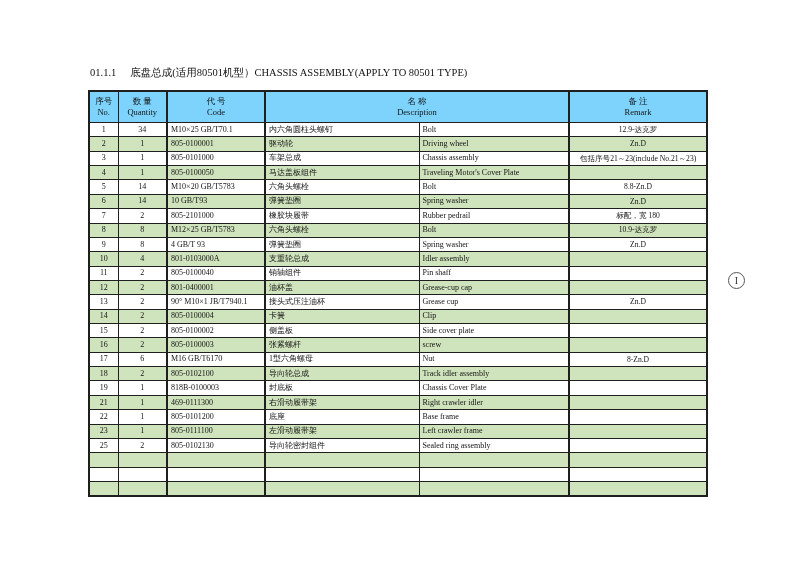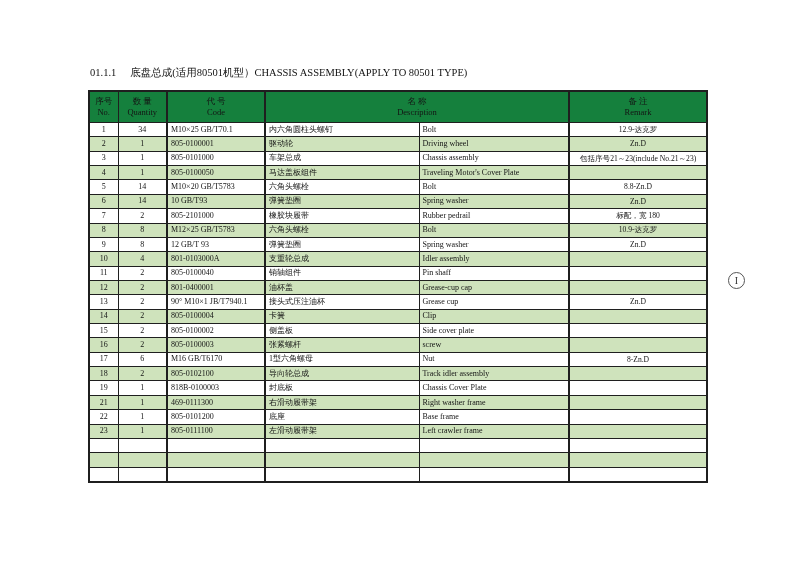--- a/index.html
+++ b/index.html
@@ -35,21 +35,21 @@
     border: 1px solid #1f1f1f;
     padding: 0 3px;
     overflow: hidden;
     white-space: nowrap;
   }
   table.parts { border: 2px solid #1f1f1f; }
   
   .b-thick { border-left-width: 2px !important; }
   thead th {
     height: 30px;
-    background: #15803d;
+    background: #7dd3fc;
     font-weight: normal;
     text-align: center;
     vertical-align: middle;
     font-size: 8.5px;
     line-height: 1.3;
   }
   tbody td { height: 13.36px; line-height: 1; vertical-align: middle; }
   tbody tr:nth-child(even) td { background: #cfe3bc; }
   .col-no, .col-qty { text-align: center; }
   .col-code, .col-name, .col-desc { text-align: left; }
@@ -172,21 +172,21 @@
           <td class="col-no">8</td>
           <td class="col-qty">8</td>
           <td class="col-code b-thick">M12×25 GB/T5783</td>
           <td class="col-name b-thick">六角头螺栓</td>
           <td class="col-desc">Bolt</td>
           <td class="col-remark b-thick">10.9-达克罗</td>
         </tr>
         <tr>
           <td class="col-no">9</td>
           <td class="col-qty">8</td>
-          <td class="col-code b-thick">12 GB/T 93</td>
+          <td class="col-code b-thick">4 GB/T 93</td>
           <td class="col-name b-thick">弹簧垫圈</td>
           <td class="col-desc">Spring washer</td>
           <td class="col-remark b-thick">Zn.D</td>
         </tr>
         <tr>
           <td class="col-no">10</td>
           <td class="col-qty">4</td>
           <td class="col-code b-thick">801-0103000A</td>
           <td class="col-name b-thick">支重轮总成</td>
           <td class="col-desc">Idler  assembly</td>
@@ -262,37 +262,45 @@
           <td class="col-code b-thick">818B-0100003</td>
           <td class="col-name b-thick">封底板</td>
           <td class="col-desc">Chassis Cover Plate</td>
           <td class="col-remark b-thick"></td>
         </tr>
         <tr>
           <td class="col-no">21</td>
           <td class="col-qty">1</td>
           <td class="col-code b-thick">469-0111300</td>
           <td class="col-name b-thick">右滑动履带架</td>
-          <td class="col-desc">Right washer frame</td>
+          <td class="col-desc">Right crawler idler</td>
           <td class="col-remark b-thick"></td>
         </tr>
         <tr>
           <td class="col-no">22</td>
           <td class="col-qty">1</td>
           <td class="col-code b-thick">805-0101200</td>
           <td class="col-name b-thick">底座</td>
           <td class="col-desc">Base frame</td>
           <td class="col-remark b-thick"></td>
         </tr>
         <tr>
           <td class="col-no">23</td>
           <td class="col-qty">1</td>
           <td class="col-code b-thick">805-0111100</td>
           <td class="col-name b-thick">左滑动履带架</td>
           <td class="col-desc">Left crawler frame</td>
+          <td class="col-remark b-thick"></td>
+        </tr>
+        <tr>
+          <td class="col-no">25</td>
+          <td class="col-qty">2</td>
+          <td class="col-code b-thick">805-0102130</td>
+          <td class="col-name b-thick">导向轮密封组件</td>
+          <td class="col-desc">Sealed  ring assembly</td>
           <td class="col-remark b-thick"></td>
         </tr>
         <tr>
           <td class="col-no"></td>
           <td class="col-qty"></td>
           <td class="col-code b-thick"></td>
           <td class="col-name b-thick"></td>
           <td class="col-desc"></td>
           <td class="col-remark b-thick"></td>
         </tr>

